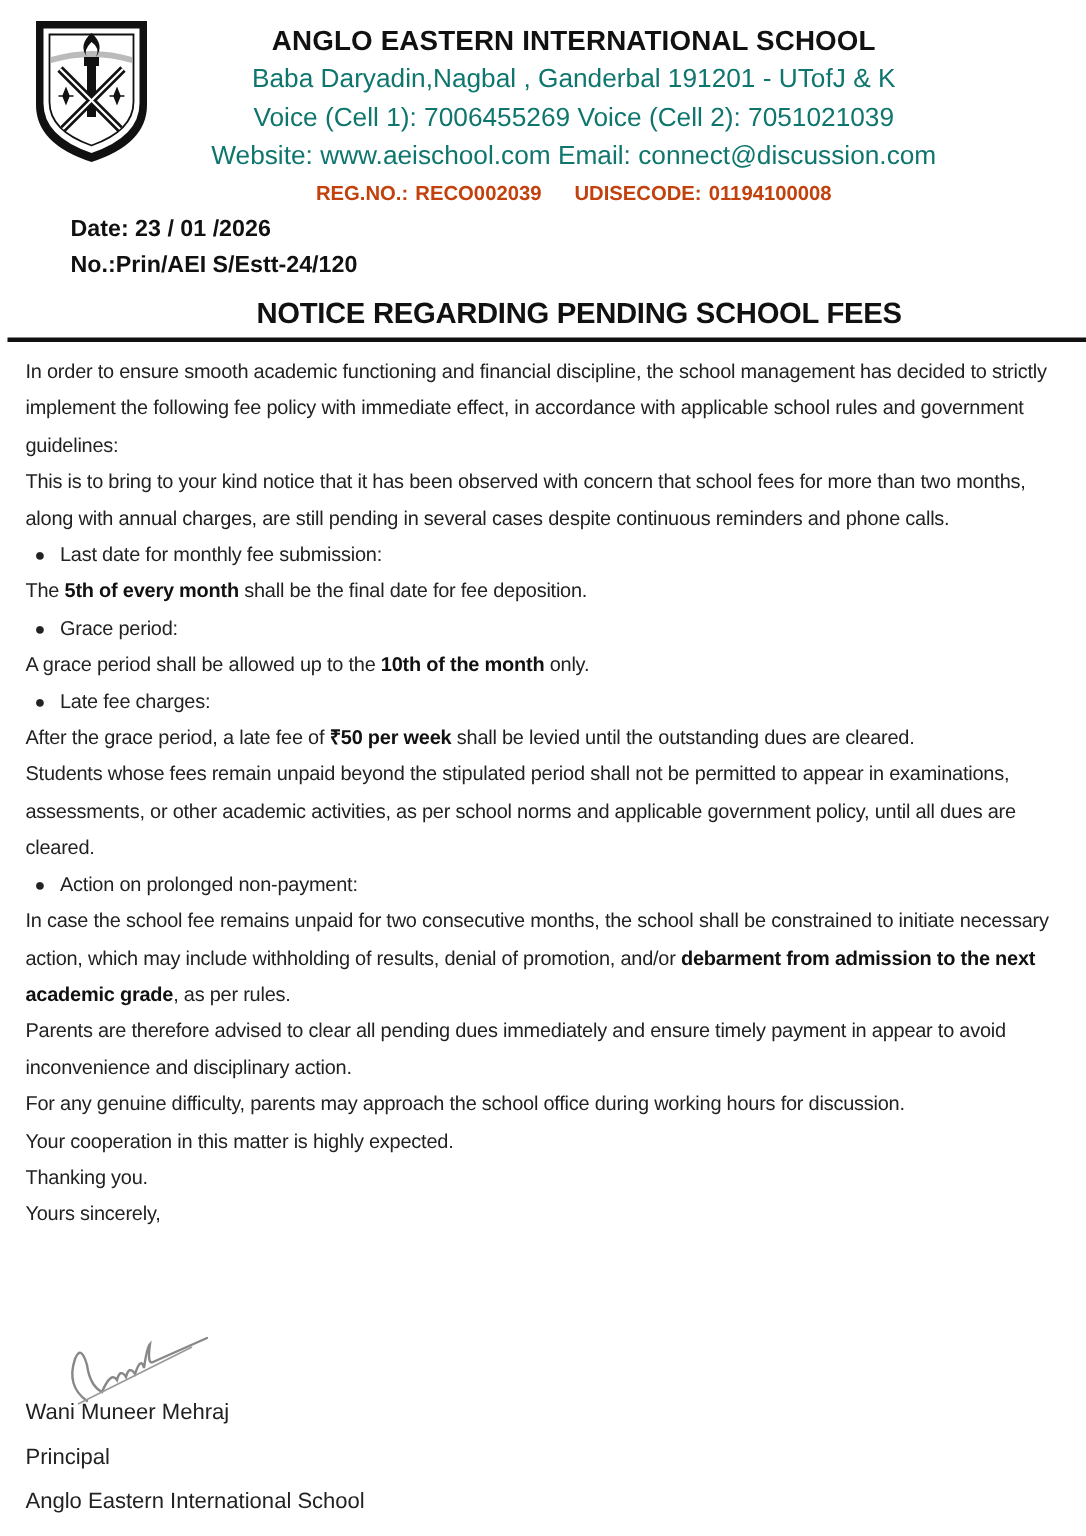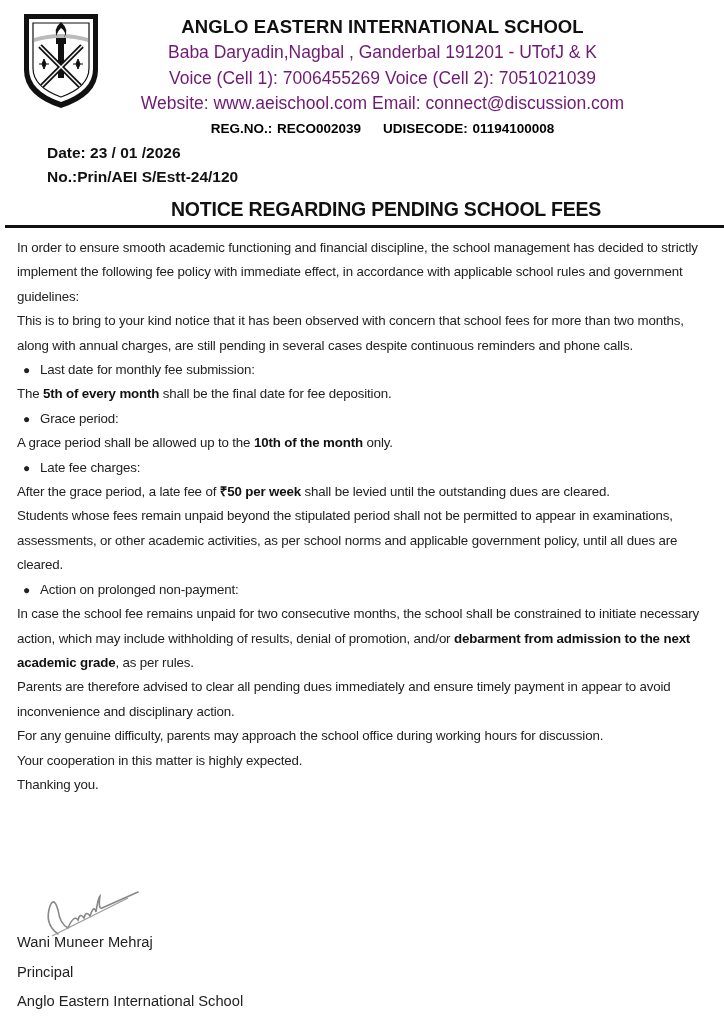--- a/index.html
+++ b/index.html
@@ -1,21 +1,21 @@
 <!DOCTYPE html>
 <html><head>
 <meta charset="utf-8">
 <style>
   html, body { margin: 0; padding: 0; background: #ffffff; }
   body { width: 724px; height: 1024px; position: relative; overflow: hidden; color: #1a1a1a; font-family: "Liberation Sans", sans-serif; }
   .logo { position: absolute; left: 20px; top: 8px; width: 82px; height: 102px; }
   .header { position: absolute; left: 100px; top: 14px; width: 565px; text-align: center; }
   .school-name { font-weight: bold; font-size: 18.5px; letter-spacing: 0.1px; line-height: 26px; color: #111; }
-  .hline { font-size: 17.5px; line-height: 25.5px; color: #701a75; white-space: nowrap; }
-  .reg { font-weight: bold; font-size: 13.5px; line-height: 24px; color: #000000; word-spacing: 1px; }
+  .hline { font-size: 17.5px; line-height: 25.5px; color: #0f766e; white-space: nowrap; }
+  .reg { font-weight: bold; font-size: 13.5px; line-height: 24px; color: #c2410c; word-spacing: 1px; }
   .reg span.gap { display: inline-block; width: 22px; }
   .meta { position: absolute; left: 19px; top: 141px; font-weight: bold; font-size: 15.5px; line-height: 24px; color: #111; margin-left: 28px; }
   .title { position: absolute; left: 0; top: 198px; width: 724px; text-align: center; font-weight: bold; font-size: 19.5px; letter-spacing: -0.2px; color: #111; padding-left: 24px; }
   .rule { position: absolute; left: 5px; top: 225px; width: 719px; height: 3px; background: #111; }
   .body { position: absolute; left: 17px; top: 236px; width: 700px; font-size: 13.3px; line-height: 24.4px; color: #222; letter-spacing: -0.15px; }
   .body p { margin: 0; }
   .bullet { padding-left: 6px; }
   .bullet .dot { display: inline-block; width: 17px; font-size: 12px; }
   .body b { color: #111; }
   .sign { position: absolute; left: 17px; top: 928px; font-size: 14.7px; line-height: 29.5px; color: #222; }
@@ -73,20 +73,21 @@
 
   <p><span>Students whose fees remain unpaid beyond the stipulated period shall not be permitted to appear in examinations, assessments, or other academic activities, as per school norms and applicable government policy, until all dues are cleared.</span><b></b><span></span></p>
 
   <p class="bullet"><span class="dot">●</span><span>Action on prolonged non-payment:</span></p>
   <p><span>In case the school fee remains unpaid for two consecutive months, the school shall be constrained to initiate necessary action, which may include withholding of results, denial of promotion, and/or </span><b>debarment from admission to the next academic grade</b><span>, as per rules.</span></p>
 
   <p>Parents are therefore advised to clear all pending dues immediately and ensure timely payment in appear to avoid inconvenience and disciplinary action.</p>
   <p>For any genuine difficulty, parents may approach the school office during working hours for discussion.</p>
   <p>Your cooperation in this matter is highly expected.</p>
   <p>Thanking you.</p>
+  <p>Yours sincerely,</p>
 </div>
 
 <svg class="signature" viewBox="0 0 110 56">
   <path d="M20 50 Q6 40 12 22 Q16 12 20 26 Q22 40 30 44 Q36 30 40 36 Q42 28 46 34 Q48 26 52 32 Q56 20 58 28 Q60 14 62 12 Q60 26 64 24 L100 8" fill="none" stroke="#888" stroke-width="1.6" stroke-linecap="round"></path>
   <path d="M14 52 L90 14" fill="none" stroke="#999" stroke-width="1.2"></path>
 </svg>
 
 <div class="sign">
   <div>Wani Muneer Mehraj</div>
   <div>Principal</div>

